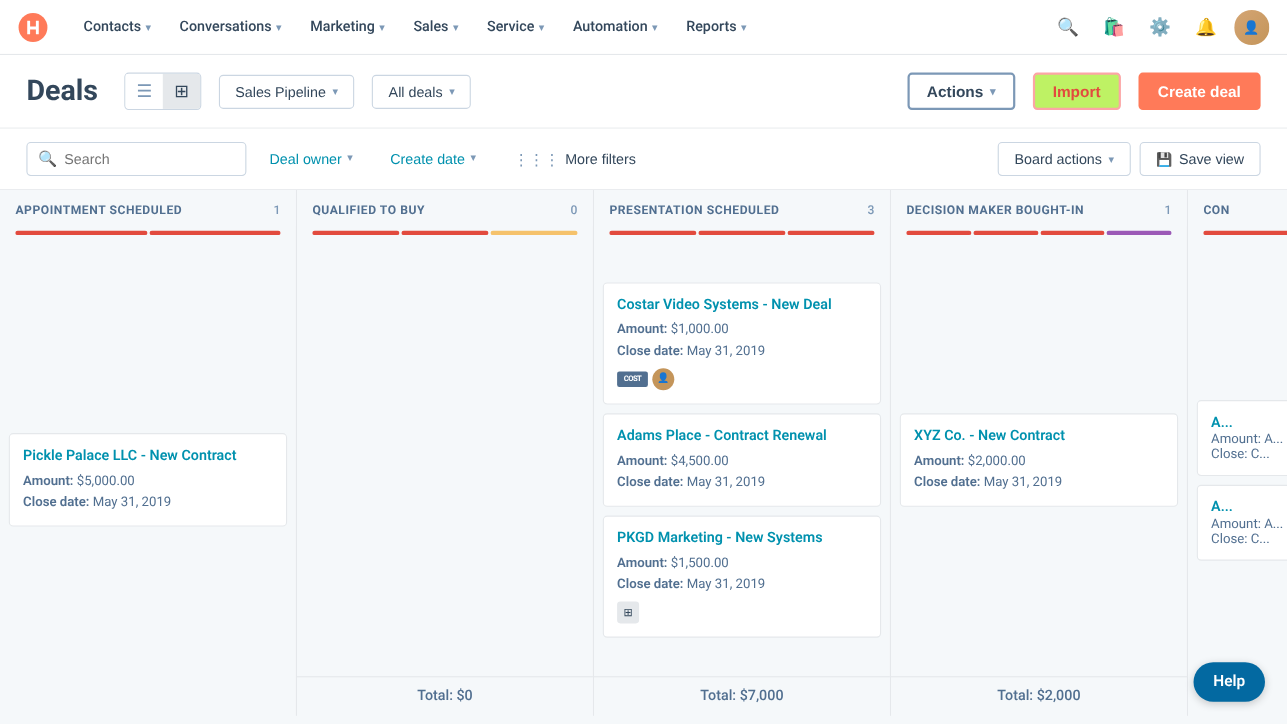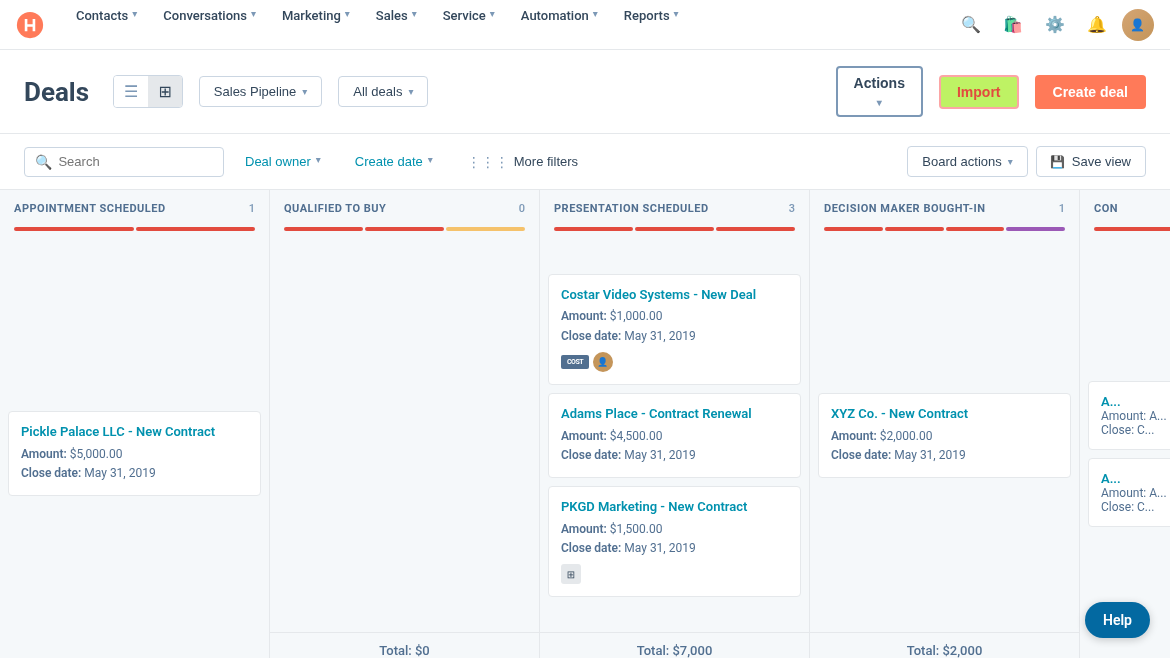--- a/index.html
+++ b/index.html
@@ -15,21 +15,21 @@
       padding: 0 16px;
       gap: 0;
     }
     .nav-logo { margin-right: 20px; display: flex; align-items: center; }
     .nav-logo svg { width: 28px; height: 28px; }
     .nav-items { display: flex; align-items: center; gap: 2px; flex: 1; }
     .nav-item {
       padding: 0 12px;
       height: 34px;
       display: flex;
-      align-items: flex-start;
+      align-items: center;
       font-size: 13px;
       font-weight: 500;
       color: #33475b;
       cursor: pointer;
       gap: 4px;
       white-space: nowrap;
     }
     .nav-chevron { font-size: 10px; color: #7c98b6; }
     .nav-icons { display: flex; align-items: center; gap: 8px; }
     .nav-icon-btn {
@@ -92,21 +92,20 @@
     .actions-btn {
       display: flex; align-items: center; gap: 6px;
       padding: 7px 16px;
       border: 2px solid #7c98b6;
       border-radius: 4px;
       background: #fff;
       cursor: pointer;
       font-size: 14px;
       font-weight: 600;
       color: #33475b;
-      flex-direction: column;
     }
     .import-btn {
       display: flex; align-items: center; gap: 6px;
       padding: 7px 16px;
       border: 2px solid #fca5a5;
       border-radius: 4px;
       background: #bef264;
       cursor: pointer;
       font-size: 14px;
       font-weight: 600;
@@ -507,21 +506,21 @@
             <div class="deal-avatar-logo">COST</div>
             <div class="deal-avatar-sm" style="background: rgb(196, 149, 90);">👤</div>
           </div>
         </div>
         <div class="deal-card">
           <div class="deal-title">Adams Place - Contract Renewal</div>
           <div class="deal-field"><strong>Amount:</strong> $4,500.00</div>
           <div class="deal-field"><strong>Close date:</strong> May 31, 2019</div>
         </div>
         <div class="deal-card">
-          <div class="deal-title">PKGD Marketing - New Contract</div>
+          <div class="deal-title">PKGD Marketing - New Systems</div>
           <div class="deal-field"><strong>Amount:</strong> $1,500.00</div>
           <div class="deal-field"><strong>Close date:</strong> May 31, 2019</div>
           <div class="deal-avatars">
             <div class="deal-icon-sm">⊞</div>
           </div>
         </div>
       </div>
       <div class="column-footer">Total: $7,000</div>
     </div>
     <div class="board-column">

